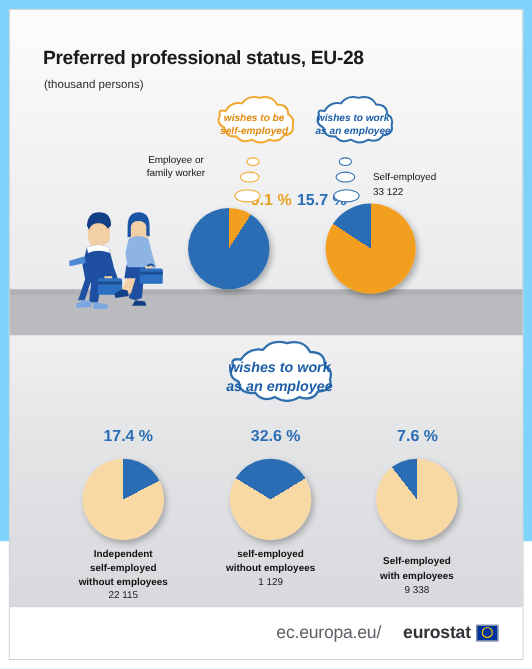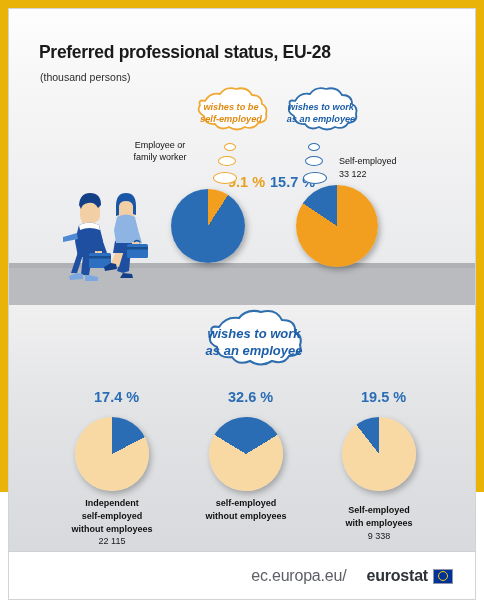--- a/index.html
+++ b/index.html
@@ -4,21 +4,21 @@
 <style>
   * { box-sizing: border-box; margin: 0; padding: 0; }
   html, body {
     width: 484px; height: 608px;
     font-family: "Liberation Sans", sans-serif;
     overflow: hidden;
   }
   #page {
     position: relative;
     width: 484px; height: 492px;
-    background: #eab308;
+    background: #7dd3fc;
   }
 
   
   .card {
     position: absolute;
     left: 8px; top: 8px;
     width: 468px; height: 592px;
     background: linear-gradient(180deg, #fdfdfd 0%, #f4f4f5 18%, #e6e7e9 52%, #dcdde0 100%);
     border: 1px solid #d2d3d6;
   }
@@ -253,37 +253,38 @@
         <path d="M24 11 q7 -11 20 -9 q8 -10 22 -6 q15 -4 21 8 q14 0 13 12 q8 4 5 13 q3 10 -11 11 q-5 9 -17 5 q-11 7 -22 0 q-12 5 -18 -4 q-14 2 -15 -10 q-11 -5 -5 -14 q-3 -8 7 -6 Z" fill="#ffffff" stroke="#2f6fae" stroke-width="2.1"></path>
       </svg>
       <div class="btxt">
         <div>wishes to work</div>
         <div>as an employee</div>
       </div>
     </div>
 
     <div class="pct pct-blue pct-bot pct-b1">17.4 %</div>
     <div class="pct pct-blue pct-bot pct-b2">32.6 %</div>
-    <div class="pct pct-blue pct-bot pct-b3">19.5 %</div>
+    <div class="pct pct-blue pct-bot pct-b3">7.6 %</div>
 
     <div class="pie-bot pie-b1" style="background: conic-gradient(#f9d9a3 0deg 0deg, #2a6db5 0deg 62.6deg, #f9d9a3 62.6deg 360deg);"></div>
 
     <div class="pie-bot pie-b2" style="background: conic-gradient(from -58.7deg, #2a6db5 0deg 117.4deg, #f9d9a3 117.4deg 360deg);"></div>
 
     <div class="pie-bot pie-b3" style="background: conic-gradient(from -37.8deg, #2a6db5 0deg 37.8deg, #f9d9a3 37.8deg 360deg);"></div>
 
     <div class="cap cap-1">
       <div class="hd">Independent</div>
       <div class="hd">self-employed</div>
       <div class="hd">without employees</div>
       <div class="vl">22 115</div>
     </div>
     <div class="cap cap-2">
       <div class="hd">self-employed</div>
       <div class="hd">without employees</div>
+      <div class="vl">1 129</div>
     </div>
     <div class="cap cap-3">
       <div class="hd">Self-employed</div>
       <div class="hd">with employees</div>
       <div class="vl">9 338</div>
     </div>
 
     <div class="footer">
       <div class="footer-url">
         <span>ec.europa.eu/</span><b>eurostat</b><span class="eu-badge"></span>

